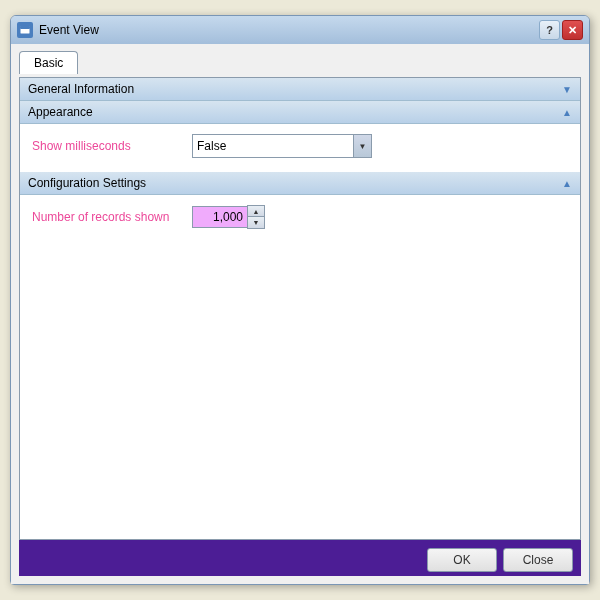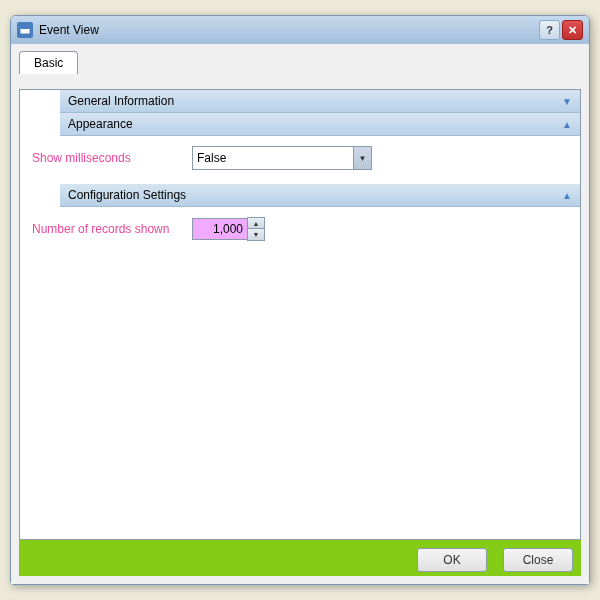--- a/index.html
+++ b/index.html
@@ -100,21 +100,21 @@
       flex-direction: column;
       padding: 6px 8px 8px 8px;
       background: #f0f0f0;
       overflow: hidden;
     }
 
     
     .tab-bar {
       display: flex;
       align-items: flex-end;
-      margin-bottom: 16px;
+      margin-bottom: 4px;
     }
 
     .tab {
       padding: 4px 14px;
       background: #d4d0c8;
       border: 1px solid #8a9bac;
       border-bottom: none;
       border-radius: 4px 4px 0 0;
       cursor: pointer;
       font-size: 12px;
@@ -148,21 +148,20 @@
       background: linear-gradient(to bottom, #d6e4f0, #b8d0e8);
       padding: 4px 8px;
       font-size: 12px;
       color: #000;
       display: flex;
       align-items: center;
       justify-content: space-between;
       border-bottom: 1px solid #a0bcd0;
       cursor: pointer;
       user-select: none;
-      margin-left: 40px;
     }
 
     .section-header .collapse-arrow {
       font-size: 10px;
       color: #4a7fbf;
     }
 
     .section-content {
       background: #ffffff;
       padding: 8px 12px;
@@ -258,22 +257,22 @@
     .spinner-btn:last-child {
       border-bottom: none;
     }
 
     
     .button-bar {
       display: flex;
       justify-content: flex-end;
       align-items: center;
       padding: 8px 8px 4px 8px;
-      gap: 16px;
-      background: #84cc16;
+      gap: 6px;
+      background: #4c1d95;
     }
 
     .dialog-btn {
       width: 70px;
       height: 24px;
       background: linear-gradient(to bottom, #f5f5f5, #e0e0e0);
       border: 1px solid #8a9bac;
       border-radius: 3px;
       font-size: 12px;
       cursor: pointer;

